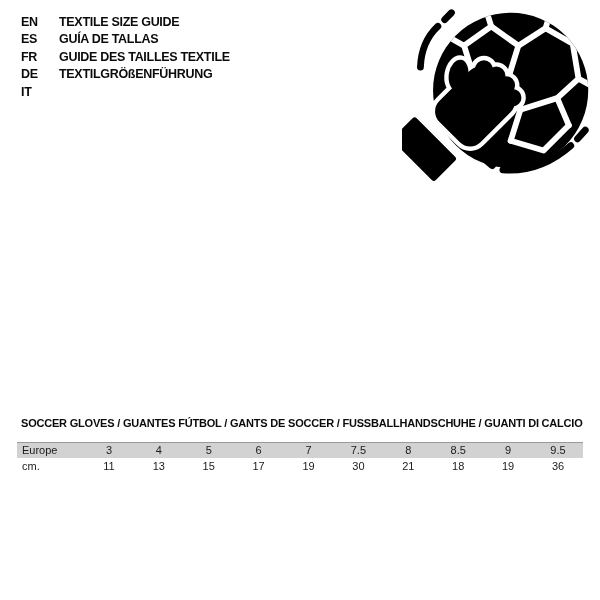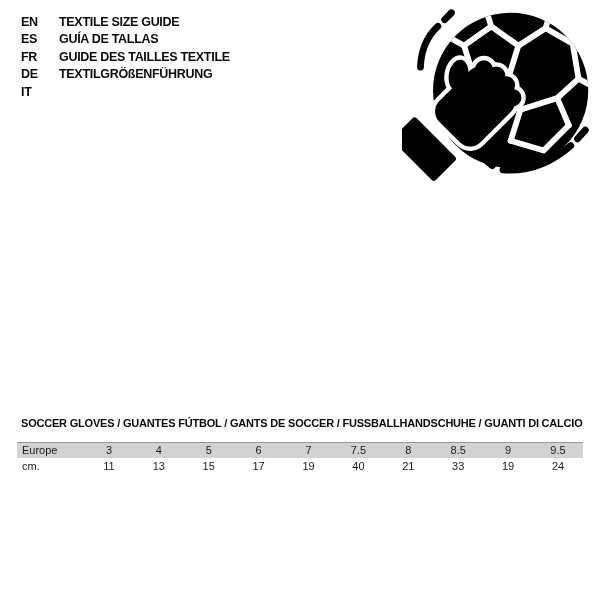--- a/index.html
+++ b/index.html
@@ -180,22 +180,22 @@
           <td>9</td>
           <td>9.5</td>
         </tr>
         <tr class="data-row">
           <th>cm.</th>
           <td>11</td>
           <td>13</td>
           <td>15</td>
           <td>17</td>
           <td>19</td>
-          <td>40</td>
+          <td>30</td>
           <td>21</td>
-          <td>33</td>
+          <td>18</td>
           <td>19</td>
-          <td>24</td>
+          <td>36</td>
         </tr>
       </tbody>
   </table>
 
 </div>
 
 </body></html>

